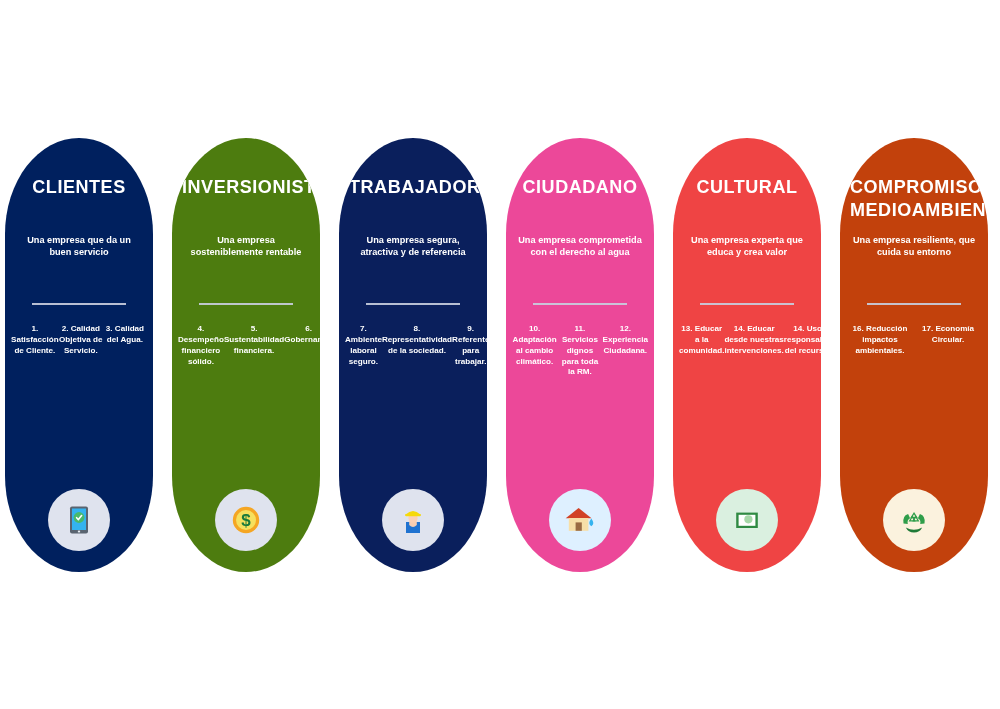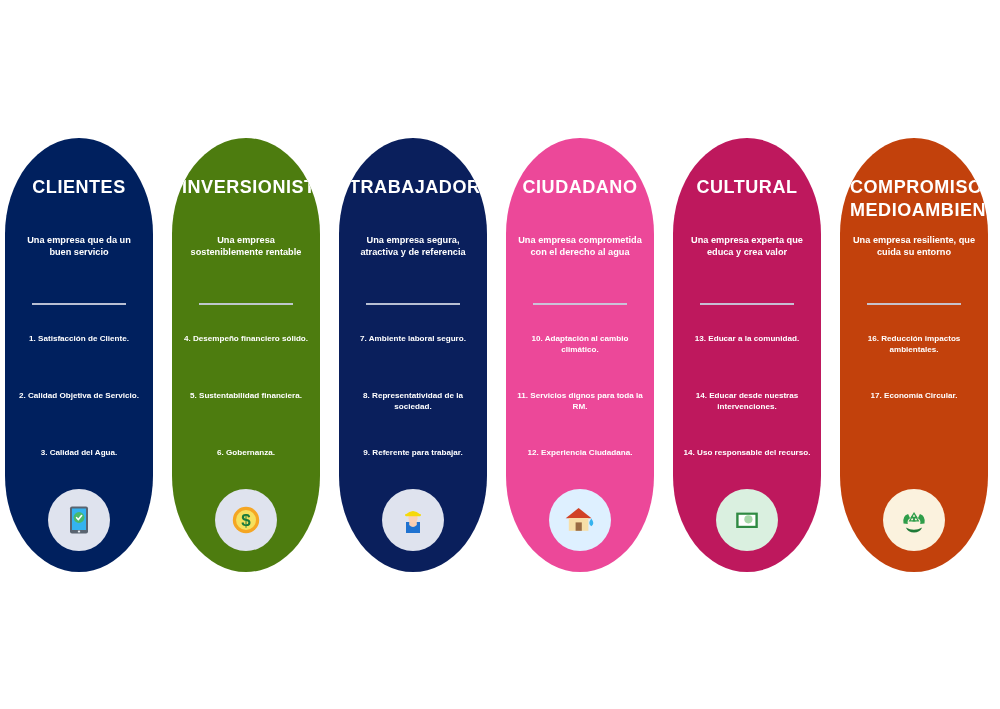--- a/index.html
+++ b/index.html
@@ -61,25 +61,25 @@
     top: 165px;
     left: 27px;
     width: 94px;
     height: 1.6px;
     background: #c8cddd;
     opacity: 0.92;
   }
 
   .goal-list {
     position: absolute;
-    top: 194px;
+    top: 184px;
     left: 6px;
     width: 136px;
     display: flex;
-    flex-direction: column;
+    flex-direction: row;
   }
 
   .goal {
     width: 136px;
     text-align: center;
     color: #ffffff;
     font-size: 8.1px;
     font-weight: bold;
     line-height: 1.34;
     height: 57px;
@@ -174,21 +174,21 @@
       </div>
       <div class="icon-badge" style="background: rgb(222, 240, 255);">
     <svg width="36" height="34" viewBox="0 0 36 34">
       <path d="M16.6 5 L29.5 15.2 H3.7 Z" fill="#d14226"></path>
       <rect x="6.8" y="15" width="19.6" height="12.8" fill="#f7dfa8"></rect>
       <rect x="13.6" y="19.4" width="6.2" height="8.4" fill="#9a6b44"></rect>
       <path d="M29.3 15.6 q4.1 5.4 0 7.6 q-4.1 -2.2 0 -7.6 z" fill="#34b3ef"></path>
     </svg>
       </div>
     </div>
-    <div class="pillar" style="left: 673px; background: #be185d;">
+    <div class="pillar" style="left: 673px; background: #ef4444;">
       <div class="pillar-title">CULTURAL</div>
       <div class="pillar-tagline">Una empresa experta que educa y crea valor</div>
       <div class="divider"></div>
       <div class="goal-list">
         <div class="goal">13. Educar a la comunidad.</div>
         <div class="goal">14. Educar desde nuestras intervenciones.</div>
         <div class="goal">14. Uso responsable del recurso.</div>
       </div>
       <div class="icon-badge" style="background: rgb(218, 240, 224);">
     <svg width="34" height="34" viewBox="0 0 34 34">

